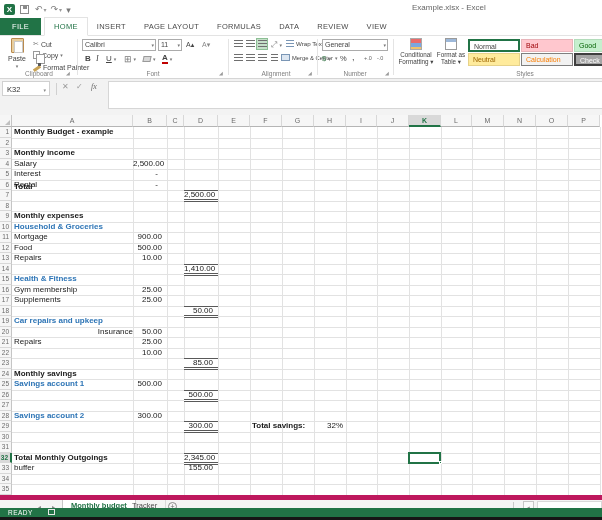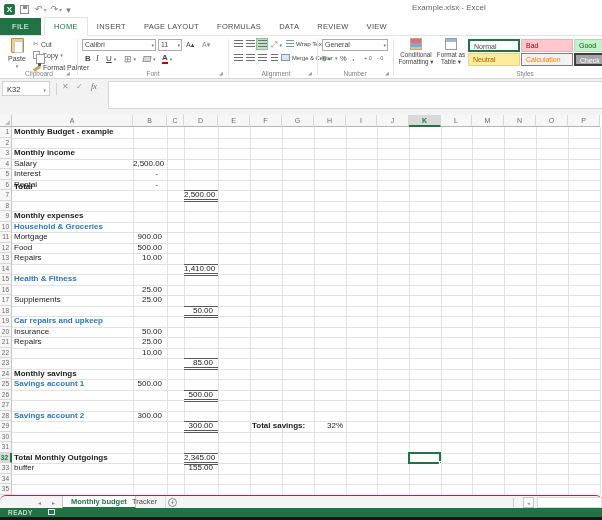--- a/index.html
+++ b/index.html
@@ -79,21 +79,21 @@
   .cell{position:absolute;font-size:8px;line-height:10.5px;white-space:nowrap;color:#1a1a1a;padding-left:2px;cursor:cell;}
   .cell.bold{font-weight:bold;}
   .cell.blue{font-weight:bold;color:#2e75b6;}
   .cell.num{text-align:right;padding-right:5px;padding-left:0;}
   .cell.dash{padding-right:9px;}
   .cell.pct{padding-right:3px;}
   .cell.total{border-top:1px solid #595959;border-bottom:3px double #595959;background:#fff;line-height:8.5px;}
   #selbox{position:absolute;border:2px solid #217346;background:transparent;}
   #selhandle{position:absolute;width:3px;height:3px;background:#217346;border:1px solid #fff;}
   
-  #tabbar{position:absolute;left:0;top:495px;width:602px;height:13px;background:#f4f4f4;border-top:1px solid #be185d;font-size:7.5px;border-radius:6px;}
+  #tabbar{position:absolute;left:0;top:495px;width:602px;height:13px;background:#f4f4f4;border-top:5px solid #be185d;font-size:7.5px;}
   .navarrow{position:absolute;top:3px;font-size:6px;color:#8a8a8a;}
   .sheettab{position:absolute;top:0;height:13px;line-height:12px;padding:0 8px;cursor:default;}
   .sheettab.active{background:#fff;color:#217346;font-weight:bold;border-left:1px solid #c6c6c6;border-right:1px solid #c6c6c6;border-bottom:2px solid #217346;}
   .sheettab.inactive{color:#4a4a4a;border-right:1px solid #d9d9d9;}
   .newsheet{position:absolute;left:168px;top:2px;width:9px;height:9px;border:1px solid #8a8a8a;border-radius:50%;
             font-size:7px;line-height:8px;text-align:center;color:#6a6a6a;cursor:default;}
   .tsep{position:absolute;top:2px;width:1px;height:9px;background:#c9c9c9;}
   #hscroll-left{position:absolute;left:523px;top:1px;width:11px;height:11px;background:#fafafa;border:1px solid #c6c6c6;
                 font-size:5px;color:#8a8a8a;text-align:center;line-height:10px;cursor:default;}
   #hscroll-track{position:absolute;left:537px;top:1px;width:65px;height:11px;background:#fff;border:1px solid #d9d9d9;cursor:default;}
@@ -406,26 +406,27 @@
       <div class="cell bold" style="left: 12px; width: 121px; top: 101px; height: 10.5px;">Monthly expenses</div>
       <div class="cell blue" style="left: 12px; width: 121px; top: 111.5px; height: 10.5px;">Household &amp; Groceries</div>
       <div class="cell" style="left: 12px; width: 121px; top: 122px; height: 10.5px;">Mortgage</div>
       <div class="cell num" style="left: 133px; width: 34px; top: 122px; height: 10.5px;">900.00</div>
       <div class="cell" style="left: 12px; width: 121px; top: 132.5px; height: 10.5px;">Food</div>
       <div class="cell num" style="left: 133px; width: 34px; top: 132.5px; height: 10.5px;">500.00</div>
       <div class="cell" style="left: 12px; width: 121px; top: 143px; height: 10.5px;">Repairs</div>
       <div class="cell num" style="left: 133px; width: 34px; top: 143px; height: 10.5px;">10.00</div>
       <div class="cell num total" style="left: 184px; width: 34px; top: 153.5px; height: 12px;">1,410.00</div>
       <div class="cell blue" style="left: 12px; width: 121px; top: 164px; height: 17px;">Health &amp; Fitness</div>
+      <div class="cell" style="left: 12px; width: 121px; top: 174.5px; height: 10.5px;">Gym membership</div>
       <div class="cell num" style="left: 133px; width: 34px; top: 174.5px; height: 10.5px;">25.00</div>
       <div class="cell" style="left: 12px; width: 121px; top: 185px; height: 10.5px;">Supplements</div>
       <div class="cell num" style="left: 133px; width: 34px; top: 185px; height: 10.5px;">25.00</div>
       <div class="cell num total" style="left: 184px; width: 34px; top: 195.5px; height: 12px;">50.00</div>
       <div class="cell blue" style="left: 12px; width: 121px; top: 206px; height: 10.5px;">Car repairs and upkeep</div>
-      <div class="cell" style="left: 12px; width: 121px; top: 216.5px; height: 10.5px;">Insurance</div>
+      <div class="cell" style="left: 12px; width: 121px; top: 216.5px; height: 10.5px; text-align: right;">Insurance</div>
       <div class="cell num" style="left: 133px; width: 34px; top: 216.5px; height: 10.5px;">50.00</div>
       <div class="cell" style="left: 12px; width: 121px; top: 227px; height: 10.5px;">Repairs</div>
       <div class="cell num" style="left: 133px; width: 34px; top: 227px; height: 10.5px;">25.00</div>
       <div class="cell num" style="left: 133px; width: 34px; top: 237.5px; height: 10.5px;">10.00</div>
       <div class="cell num total" style="left: 184px; width: 34px; top: 248px; height: 12px;">85.00</div>
       <div class="cell bold" style="left: 12px; width: 121px; top: 258.5px; height: 10.5px;">Monthly savings</div>
       <div class="cell blue" style="left: 12px; width: 121px; top: 269px; height: 10.5px;">Savings account 1</div>
       <div class="cell num" style="left: 133px; width: 34px; top: 269px; height: 10.5px;">500.00</div>
       <div class="cell num total" style="left: 184px; width: 34px; top: 279.5px; height: 12px;">500.00</div>
       <div class="cell blue" style="left: 12px; width: 121px; top: 300.5px; height: 10.5px;">Savings account 2</div>

